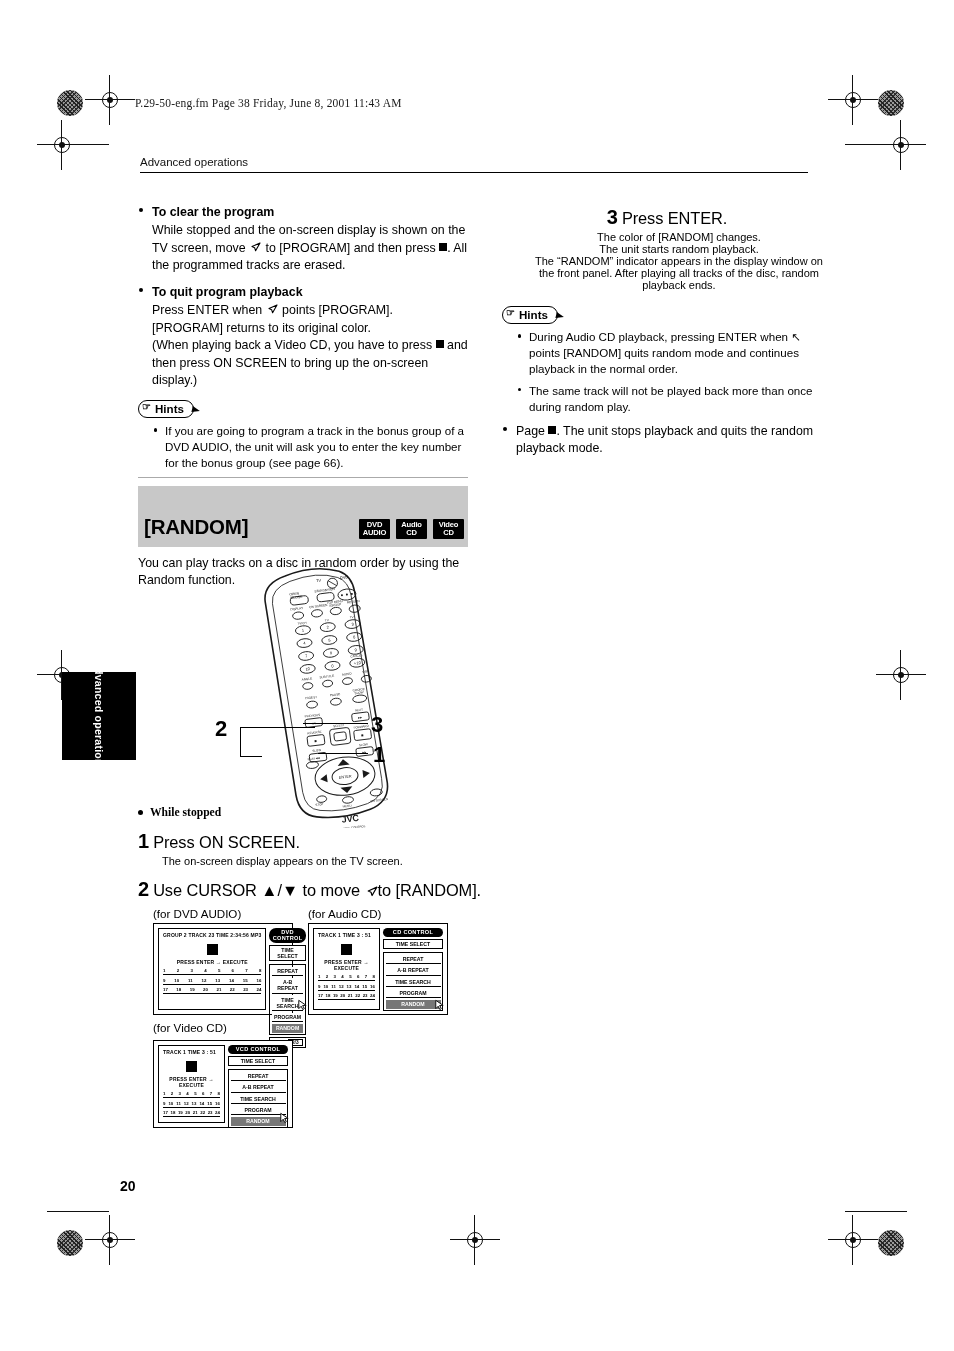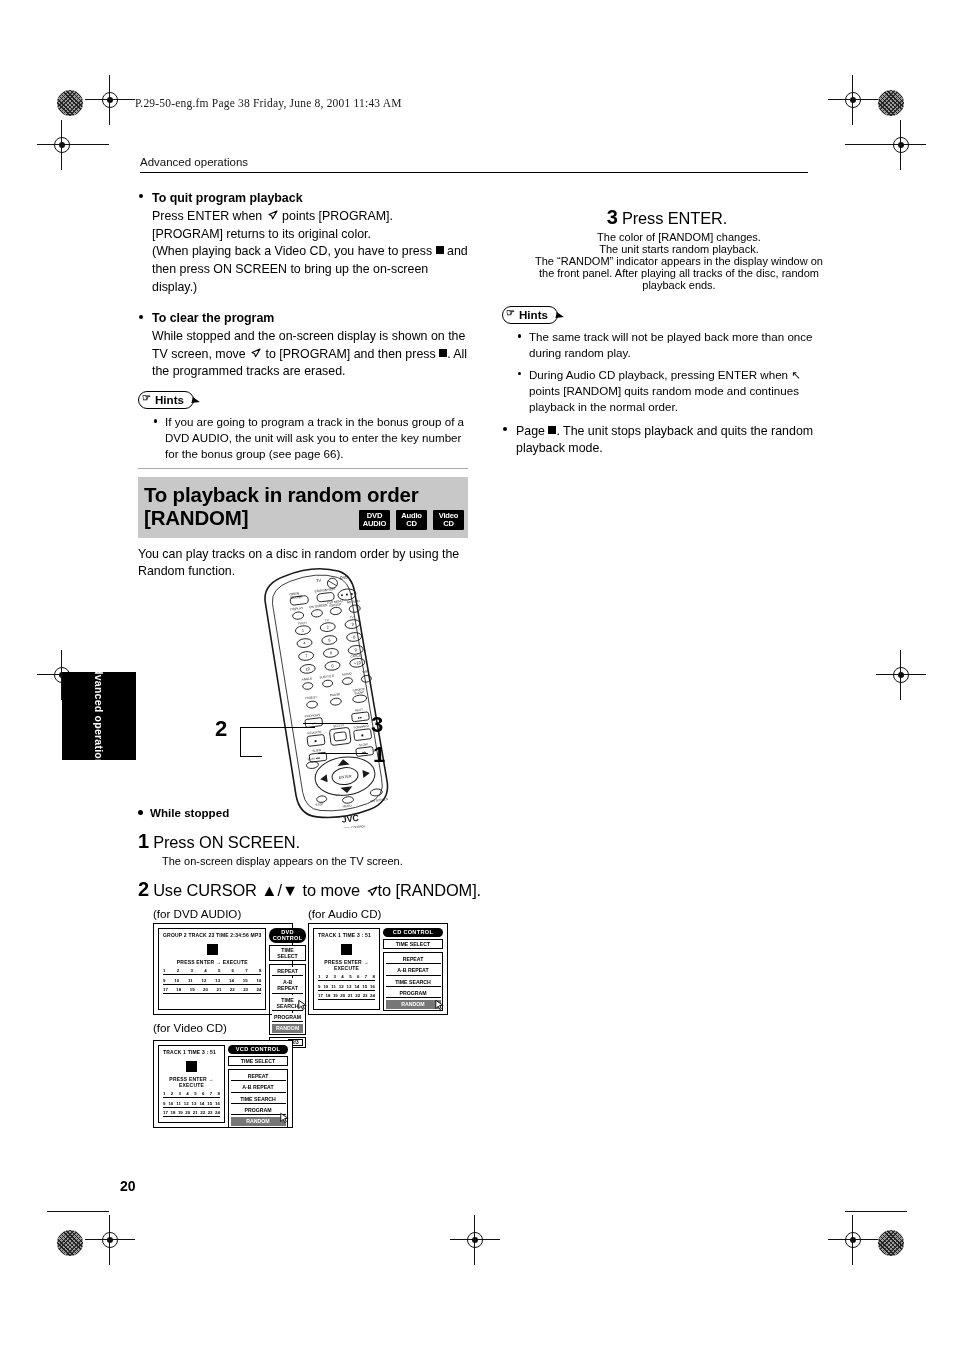--- a/index.html
+++ b/index.html
@@ -81,21 +81,21 @@
     color:#fff;font-size:10.6px;font-weight:bold;white-space:nowrap;letter-spacing:.2px;
   }
 
   
   .remote-wrap{position:absolute;left:196px;top:560px;width:290px;height:268px;}
   .callout{position:absolute;font-size:22px;font-weight:bold;font-family:"Liberation Sans",sans-serif;}
   .lead{position:absolute;background:#000;}
 
   
   .stepsblk{position:absolute;left:138px;top:806px;width:350px;}
-  .while{font-size:11.6px;font-weight:bold;position:relative;padding-left:12px;}
+  .while{font-size:11.6px;font-weight:bold;position:relative;padding-left:12px;font-family:Liberation Serif, serif;}
   .while::before{content:"";position:absolute;left:0;top:.34em;width:5px;height:5px;background:#000;border-radius:50%;}
   .step{margin-top:11px;}
   .step .num{font-size:20px;font-weight:bold;margin-right:4px;}
   .step .lbl{font-size:16.4px;letter-spacing:-.1px;}
   .step .sub{font-size:11px;margin:2px 0 0 24px;}
 
   
   .osdcap{font-size:11.6px;}
   .osd{border:1.6px solid #000;background:#fff;box-sizing:border-box;position:relative;padding:4px;}
   .osd-in{display:flex;gap:3px;height:100%;box-sizing:border-box;}
@@ -172,68 +172,68 @@
   <div class="cmark" style="left:845px;top:144px;width:62px;height:1.3px;"></div>
   <div class="cmark" style="left:845px;top:1211px;width:62px;height:1.3px;"></div>
 
   <div class="filehdr">P.29-50-eng.fm  Page 38  Friday, June 8, 2001  11:43 AM</div>
 
   <div class="crumb">Advanced operations</div>
   <div class="crumb-rule"></div>
 
   <div class="col colL">
 
+    <div class="blk bullet" style="margin-top:14px;">
+      <span class="bdot"></span>
+      <div class="bhead">To clear the program</div>
+      <div class="btext">
+        <span>While stopped and the on-screen display is shown on the TV screen, move</span>
+        <span class="cursor-ico">
+          <svg width="13" height="13" viewBox="0 0 13 13">
+              <path d="M11 2 L3 5.5 L5.6 6.7 L6.6 9.8 Z" fill="none" stroke="#000" stroke-width="1.1" stroke-linejoin="round"></path>
+            </svg>
+        </span>
+        <span>to [PROGRAM] and then press</span>
+        <span class="stopsq"></span><span>. All the programmed tracks are erased.</span>
+      </div>
+    </div>
+
     <div class="blk bullet">
       <span class="bdot"></span>
       <div class="bhead">To quit program playback</div>
       <div class="btext">
         <span>Press ENTER when</span>
         <span class="cursor-ico">
           <svg width="13" height="13" viewBox="0 0 13 13">
               <path d="M11 2 L3 5.5 L5.6 6.7 L6.6 9.8 Z" fill="none" stroke="#000" stroke-width="1.1" stroke-linejoin="round"></path>
             </svg>
         </span>
         <span>points [PROGRAM].</span><br>
         <span>[PROGRAM] returns to its original color.</span><br>
         <span>(When playing back a Video CD, you have to press</span>
         <span class="stopsq"></span>
         <span>and then press ON SCREEN to bring up the on-screen display.)</span>
       </div>
     </div>
 
-    <div class="blk bullet" style="margin-top:14px;">
-      <span class="bdot"></span>
-      <div class="bhead">To clear the program</div>
-      <div class="btext">
-        <span>While stopped and the on-screen display is shown on the TV screen, move</span>
-        <span class="cursor-ico">
-          <svg width="13" height="13" viewBox="0 0 13 13">
-              <path d="M11 2 L3 5.5 L5.6 6.7 L6.6 9.8 Z" fill="none" stroke="#000" stroke-width="1.1" stroke-linejoin="round"></path>
-            </svg>
-        </span>
-        <span>to [PROGRAM] and then press</span>
-        <span class="stopsq"></span><span>. All the programmed tracks are erased.</span>
-      </div>
-    </div>
-
     <div class="hints">
       <div class="hints-tag">
         <span class="hand">☞</span>
         <span>Hints</span>
         <span class="tail"></span>
       </div>
       <ul>
         <li>If you are going to program a track in the bonus group of a DVD AUDIO, the unit will ask you to enter the key number for the bonus group (see page 66).</li>
       </ul>
       <div class="hints-rule"></div>
     </div>
 
     <div class="sechead">
       <h2>
-        <span>To playback  in random order</span><br>
+        <br>
         <span>[RANDOM]</span>
       </h2>
       <div class="badges">
         <div class="badge">
           <span>DVD</span>
           <span>AUDIO</span>
         </div>
         <div class="badge">
           <span>Audio</span>
           <span>CD</span>
@@ -609,22 +609,22 @@
       <div class="sub" style="margin-top:0;">The “RANDOM” indicator appears in the display window on the front panel. After playing all tracks of the disc, random playback ends.</div>
     </div>
 
     <div class="hints" style="margin-top:14px;">
       <div class="hints-tag">
         <span class="hand">☞</span>
         <span>Hints</span>
         <span class="tail"></span>
       </div>
       <ul>
+        <li>During Audio CD playback, pressing ENTER when ↖ points [RANDOM] quits random mode and continues playback in the normal order.</li>
         <li>The same track will not be played back more than once during random play.</li>
-        <li>During Audio CD playback, pressing ENTER when ↖ points [RANDOM] quits random mode and continues playback in the normal order.</li>
       </ul>
     </div>
 
     <div class="blk bullet" style="margin-top:8px;">
       <span class="bdot"></span>
       <div class="btext">
         <span>Page</span>
         <span class="stopsq"></span><span>. The unit stops playback and quits the random playback mode.</span>
       </div>
     </div>

